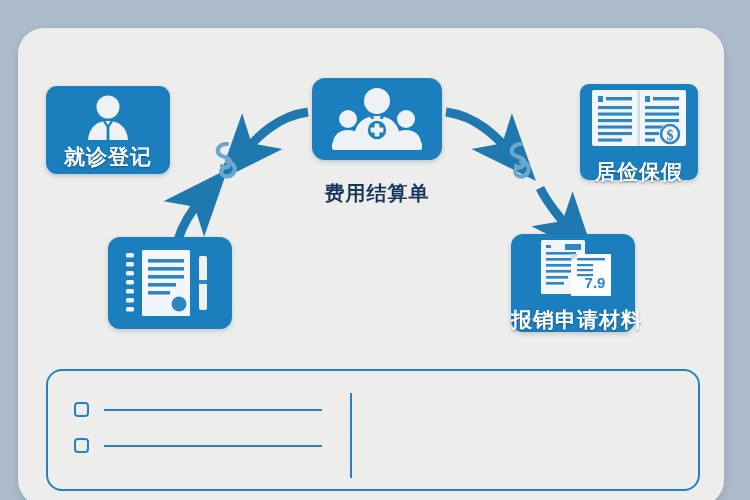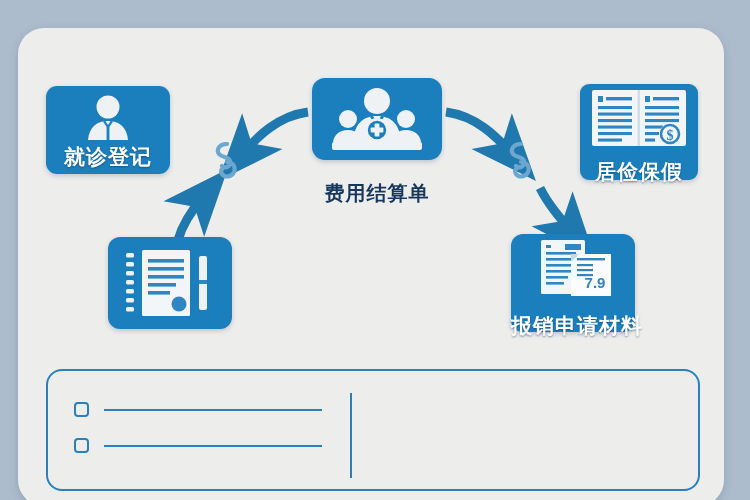--- a/index.html
+++ b/index.html
@@ -133,21 +133,21 @@
     top: 234px;
     width: 124px;
     height: 98px;
     border-radius: 12px;
     justify-content: flex-start;
     padding-top: 4px;
     overflow: visible;
   }
   #node-claim .node-label {
     font-size: 21px;
-    margin-top: 14px;
+    margin-top: 8px;
     position: relative;
     left: 4px;
   }
 
   
   .ribbon {
     position: absolute;
     width: 26px;
     height: 40px;
   }

